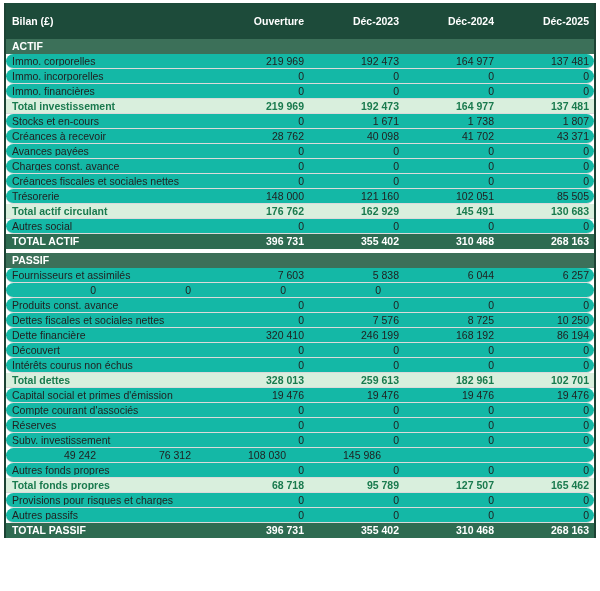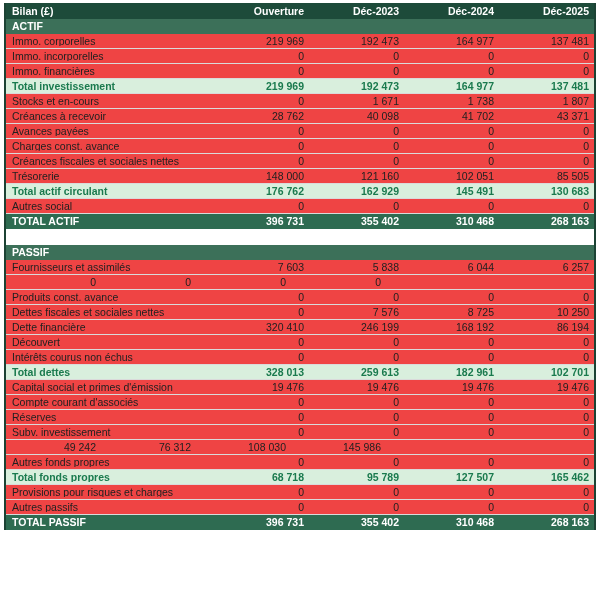--- a/index.html
+++ b/index.html
@@ -12,21 +12,21 @@
     overflow: hidden;
   }
   .sheet {
     margin: 3px 4px 0 4px;
     border-left: 2px solid var(--table-border, #1c4234);
     border-right: 2px solid var(--table-border, #1c4234);
   }
   .thead {
     display: flex;
     align-items: center;
-    height: 16px;
+    height: 36px;
     background: var(--header-bg, #1d4b3a);
     color: var(--header-text, #ffffff);
     font-weight: bold;
     font-size: 10.5px;
   }
   .row {
     display: flex;
     align-items: center;
     height: 15px;
     font-size: 10.5px;
@@ -38,41 +38,42 @@
     white-space: nowrap;
     overflow: hidden;
   }
   .cell.num {
     flex: 0 0 95px;
     text-align: right;
     padding-right: 5px;
     white-space: nowrap;
   }
   .row.normal {
-    background: #ef4444;
+    background: #14b8a6;
     color: var(--body-text, #212121);
     border-bottom: 1px solid var(--row-separator, #dadada);
+    border-radius: 8px;
   }
   .row.subtotal {
     background: var(--subtotal-bg, #d9efdd);
     color: var(--subtotal-text, #1a7a4e);
     font-weight: bold;
     border-bottom: 1px solid var(--row-separator, #dadada);
   }
   .row.grand {
     background: var(--grand-total-bg, #2e6b51);
     color: #ffffff;
     font-weight: bold;
   }
   .row.section-header {
     background: var(--section-bg, #3c7059);
     color: #ffffff;
     font-weight: bold;
   }
-  .section + .section { margin-top: 16px; }
+  .section + .section { margin-top: 4px; }
 </style>
 </head>
 <body>
 
 <div class="sheet">
   <div class="thead">
     <div class="cell label">Bilan (£)</div>
     <div class="cell num">Ouverture</div>
     <div class="cell num">Déc-2023</div>
     <div class="cell num">Déc-2024</div>

